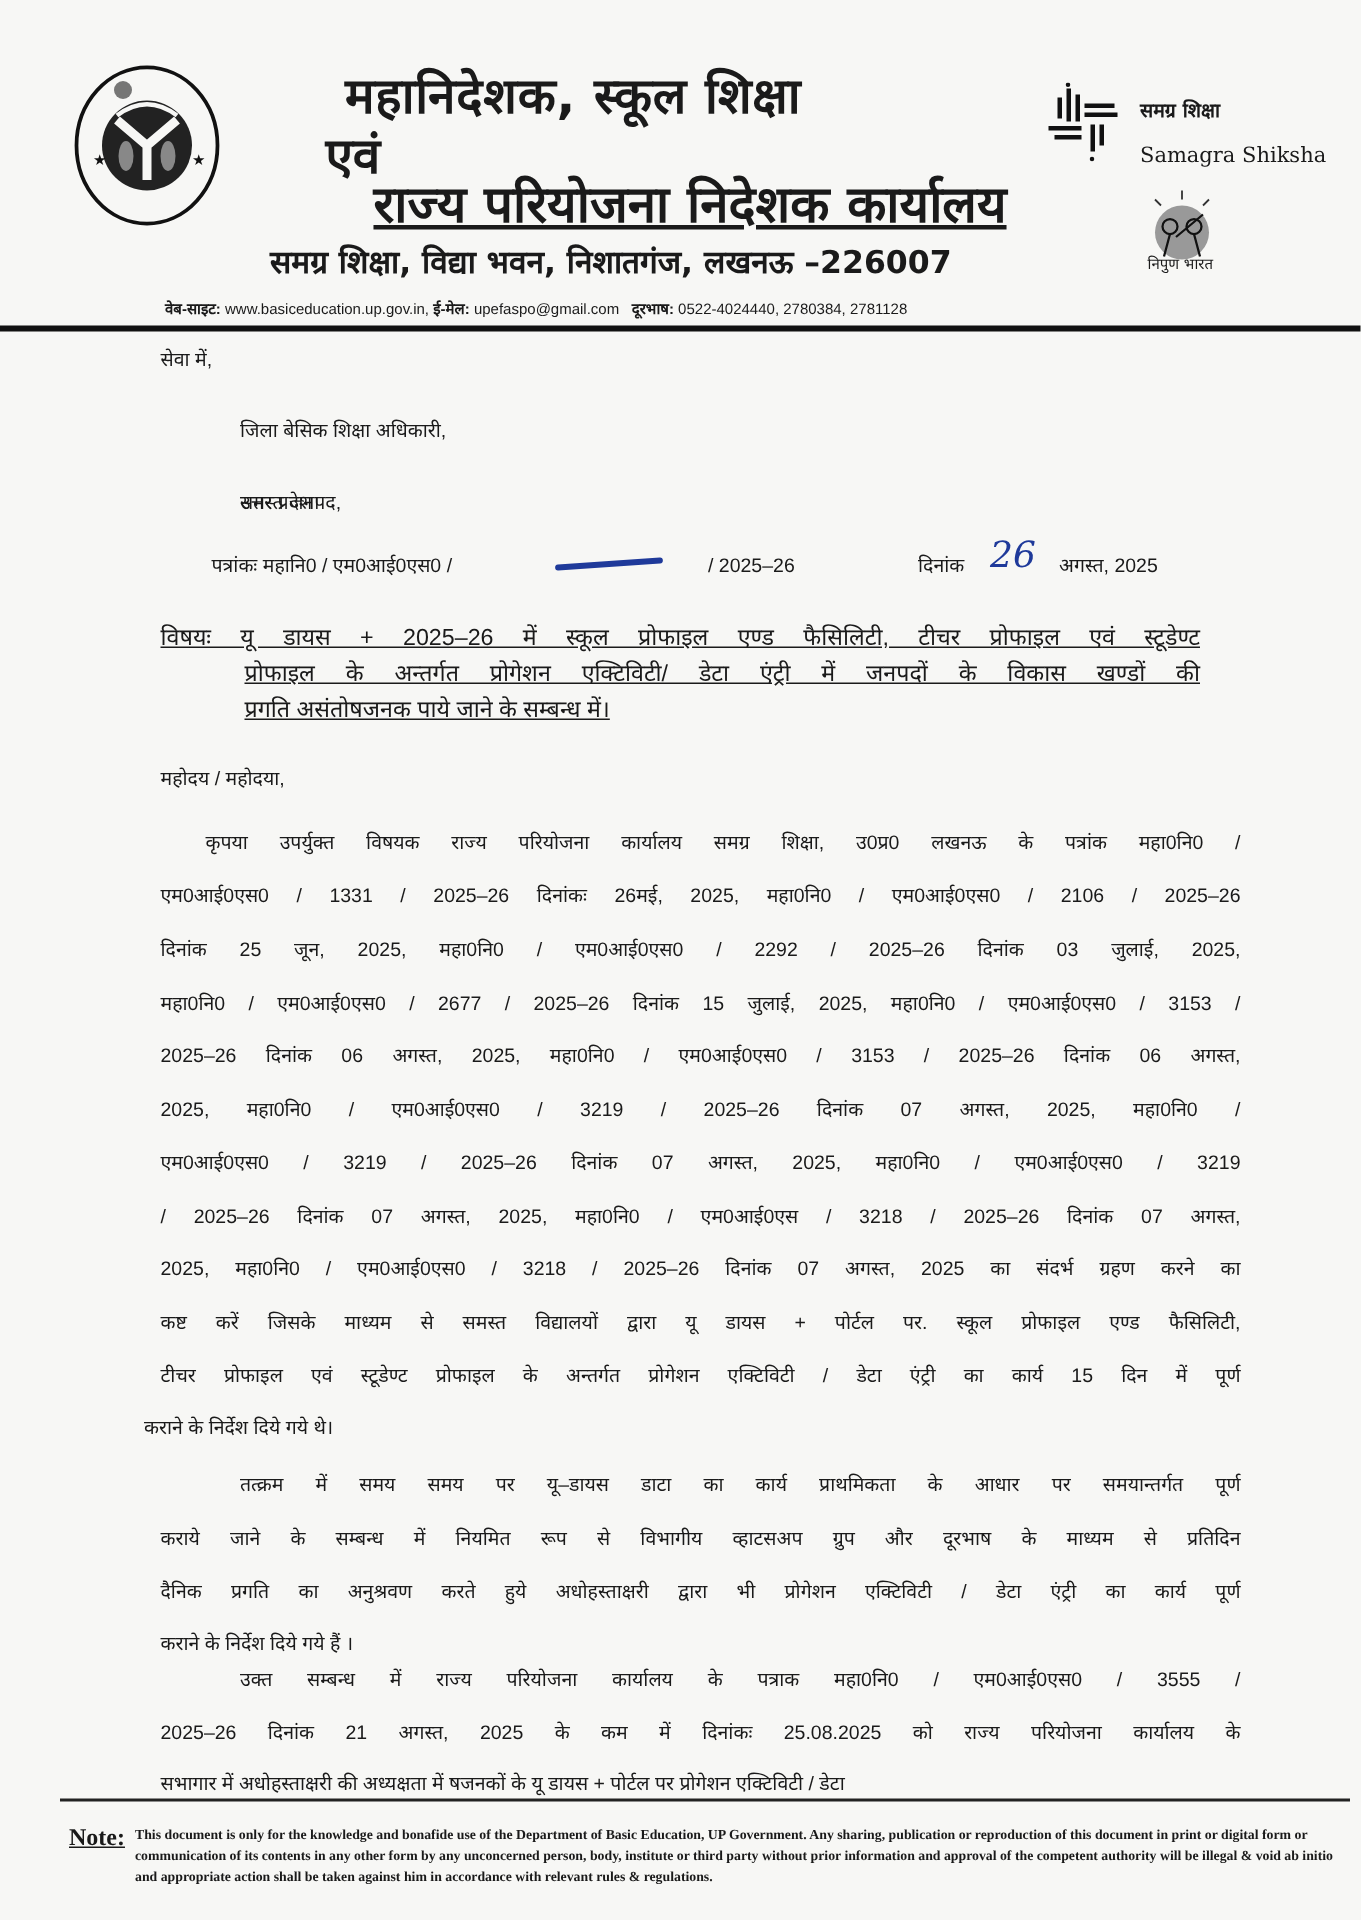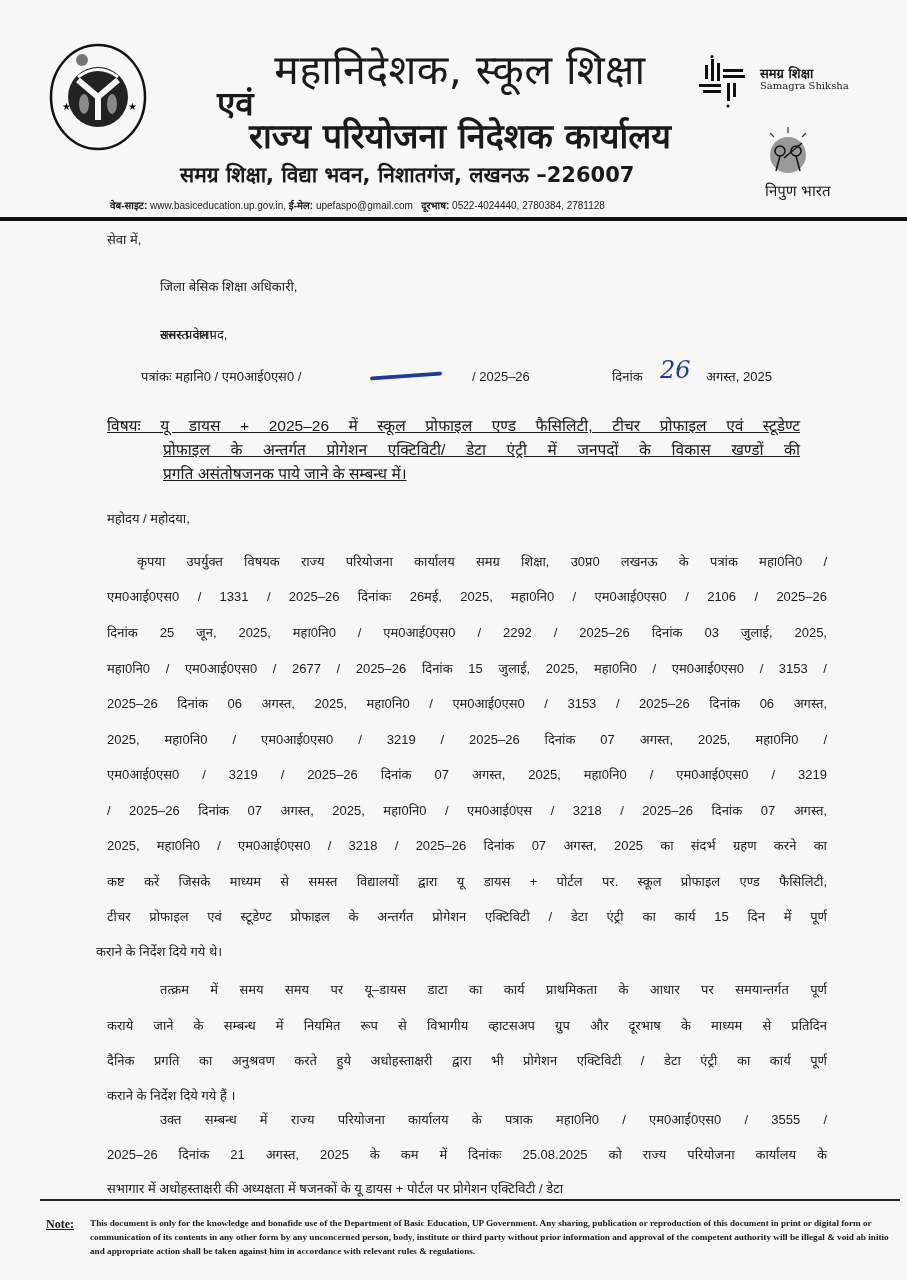--- a/index.html
+++ b/index.html
@@ -5,40 +5,40 @@
   html, body { margin:0; padding:0; }
   body {
     width:907px; height:1280px; position:relative; overflow:hidden;
     background:#f7f7f5;
     font-family:"DejaVu Sans", sans-serif;
     color:#1a1a1a;
   }
   .abs { position:absolute; }
   
   #emblem { left:48px; top:42px; width:100px; height:110px; }
-  .h-title1 { left:230px; top:40px; width:460px; text-align:center; font-size:41px; font-weight:normal; letter-spacing:0.5px; }
+  .h-title1 { left:230px; top:40px; width:460px; font-size:33px; font-weight:bold; letter-spacing:0.5px; }
   .h-title2 { left:217px; top:80px; width:460px; font-size:33px; font-weight:bold; }
-  .h-title3 { left:120px; top:112px; width:680px; text-align:center; font-size:34px; font-weight:bold; }
+  .h-title3 { left:120px; top:112px; width:680px; text-align:center; font-size:34px; font-weight:bold;text-decoration:underline; }
   .h-address { left:180px; top:160px; width:560px; text-align:left; font-size:21px; font-weight:bold; }
   .h-contact { left:110px; top:198px; width:720px; font-size:10px; white-space:nowrap; font-family:Liberation Sans, sans-serif; }
   .h-contact b { font-weight:bold; }
   #samagra-logo { left:697px; top:55px; width:60px; height:55px; }
   .samagra-hi { left:760px; top:64px; font-size:13px; font-weight:bold; }
-  .samagra-en { left:760px; top:80px; font-size:10px; font-family:"DejaVu Serif", serif; }
+  .samagra-en { left:760px; top:96px; font-size:14px; font-family:"DejaVu Serif", serif; }
   #nipun-logo { left:758px; top:125px; width:60px; height:55px; }
-  .nipun-label { left:765px; top:180px; font-size:15px; }
+  .nipun-label { left:765px; top:168px; font-size:10px; }
   .rule-top { left:0; top:217px; width:907px; height:4px; background:#111; }
   
   .body-text { font-family:"Liberation Sans", sans-serif; font-size:13px; line-height:1; white-space:nowrap; }
   .just { text-align:justify; text-align-last:justify; }
   .subject { text-decoration:underline; font-weight:normal; font-size:15.5px; }
   .handwritten { color:#1f3a9a; font-family:"DejaVu Serif", serif; font-style:italic; font-size:24px; }
   .pen-stroke { left:370px; top:374px; width:72px; height:4px; background:#1f3a9a; transform:rotate(-4deg); border-radius:2px; }
   .rule-bottom { left:40px; top:1199px; width:860px; height:2px; background:#222; }
-  .note-label { left:46px; top:1217px; font-size:12px; font-weight:bold; text-decoration:underline; font-family:"Liberation Serif", serif; }
+  .note-label { left:46px; top:1217px; font-size:16px; font-weight:bold; text-decoration:underline; font-family:"Liberation Serif", serif; }
   .note-text { left:90px; top:1216px; width:800px; font-size:9.2px; font-weight:bold; line-height:14px; font-family:"Liberation Serif", serif; }
 </style>
 </head>
 <body>
 
 <svg id="emblem" class="abs" viewBox="0 0 100 110">
   <ellipse cx="50" cy="55" rx="47" ry="52" fill="none" stroke="#111" stroke-width="2.5"></ellipse>
   <circle cx="50" cy="55" r="30" fill="#222"></circle>
   <path d="M50 78 L50 55 L30 38 M50 55 L70 38" stroke="#f7f7f5" stroke-width="6" fill="none"></path>
   <path d="M30 35 Q50 20 70 35" stroke="#f7f7f5" stroke-width="3" fill="none"></path>

